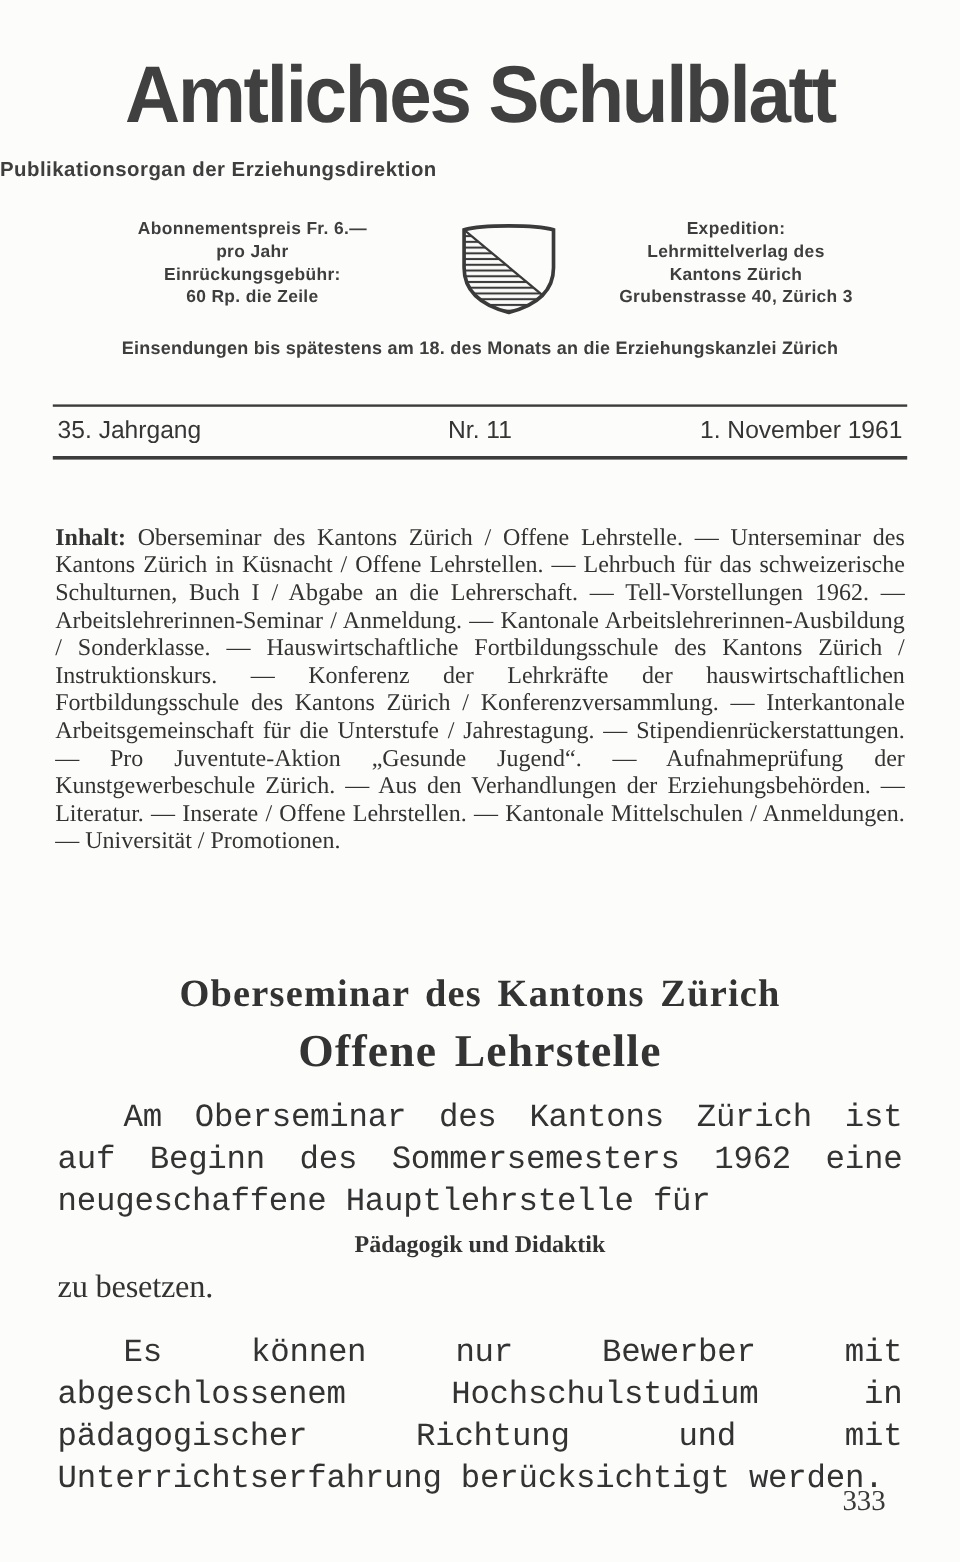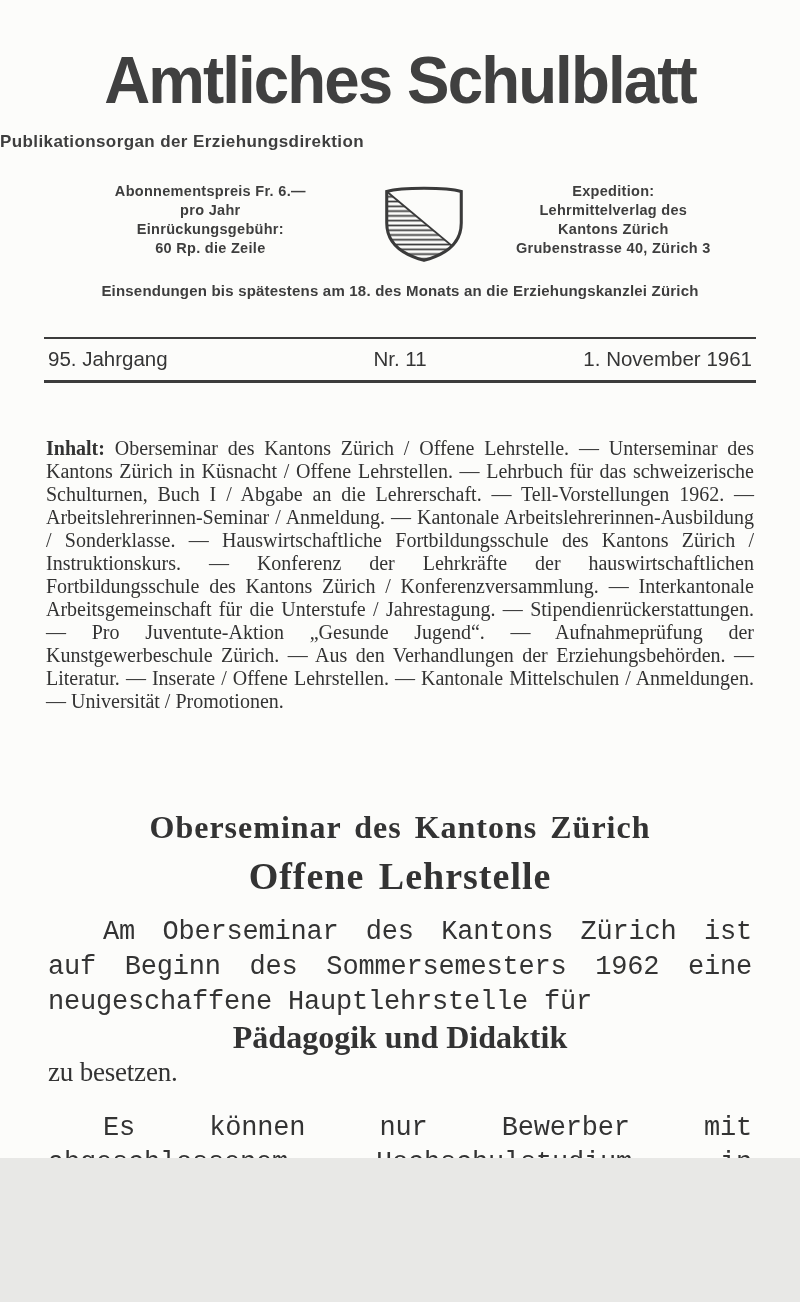--- a/index.html
+++ b/index.html
@@ -1,18 +1,18 @@
 <!DOCTYPE html>
 <html lang="de"><head>
 <meta charset="utf-8">
 <style>
   html,body{margin:0;padding:0;background:#e8e8e6;}
   .page{
     position:relative;
-    width:800px;height:1158px;
+    width:800px;height:1302px;
     margin:0 auto;
     background:#fcfcfa;
     color:#3a3a3a;
     font-family:"Liberation Sans",sans-serif;
     overflow:hidden;
   }
   
   .title{
     margin:46px 0 0 0;
     text-align:center;
@@ -104,21 +104,21 @@
     letter-spacing:-0.2px;
     text-align:justify;
     color:#333;
     hyphens:auto;
   }
   .body-p.indent{text-indent:55px;font-family:Liberation Mono, monospace;}
   .body-p.follow{margin-top:0;}
   .subject{
     margin:0;
     font-family:"Liberation Serif",serif;
-    font-size:32px;
+    font-size:20px;
     line-height:35px;
     font-weight:700;
     text-align:center;
     color:#333;
   }
   .page-number{
     position:absolute;
     top:1238px;
     right:62px;
     font-family:"Liberation Serif",serif;
@@ -166,21 +166,21 @@
 Lehrmittelverlag des
 Kantons Zürich
 Grubenstrasse 40, Zürich 3</div>
     </div>
 
     <div class="deadline">Einsendungen bis spätestens am 18. des Monats an die Erziehungskanzlei Zürich</div>
 
     <div class="mast-bar">
       <div class="rule-thin"></div>
       <div class="mast-row">
-        <span class="vol">95. Jahrgang</span>
+        <span class="vol">35. Jahrgang</span>
         <span class="num">Nr. 11</span>
         <span class="date">1. November 1961</span>
       </div>
       <div class="rule-thick"></div>
     </div>
   </header>
 
   <section>
     <p class="contents"><span class="lbl">Inhalt:</span> <span>Oberseminar des Kantons Zürich / Offene Lehrstelle. — Unterseminar des Kantons Zürich in Küsnacht / Offene Lehrstellen. — Lehrbuch für das schweizerische Schulturnen, Buch I / Abgabe an die Lehrerschaft. — Tell-Vorstellungen 1962. — Arbeitslehrerinnen-Seminar / Anmeldung. — Kantonale Arbeitslehrerinnen-Ausbildung / Sonderklasse. — Hauswirtschaftliche Fortbildungsschule des Kantons Zürich / Instruktionskurs. — Konferenz der Lehrkräfte der hauswirtschaftlichen Fortbildungsschule des Kantons Zürich / Konferenzversammlung. — Interkantonale Arbeitsgemeinschaft für die Unterstufe / Jahrestagung. — Stipendienrückerstattungen. — Pro Juventute-Aktion „Gesunde Jugend“. — Aufnahmeprüfung der Kunstgewerbeschule Zürich. — Aus den Verhandlungen der Erziehungsbehörden. — Literatur. — Inserate / Offene Lehrstellen. — Kantonale Mittelschulen / Anmeldungen. — Universität / Promotionen.</span></p>
   </section>

